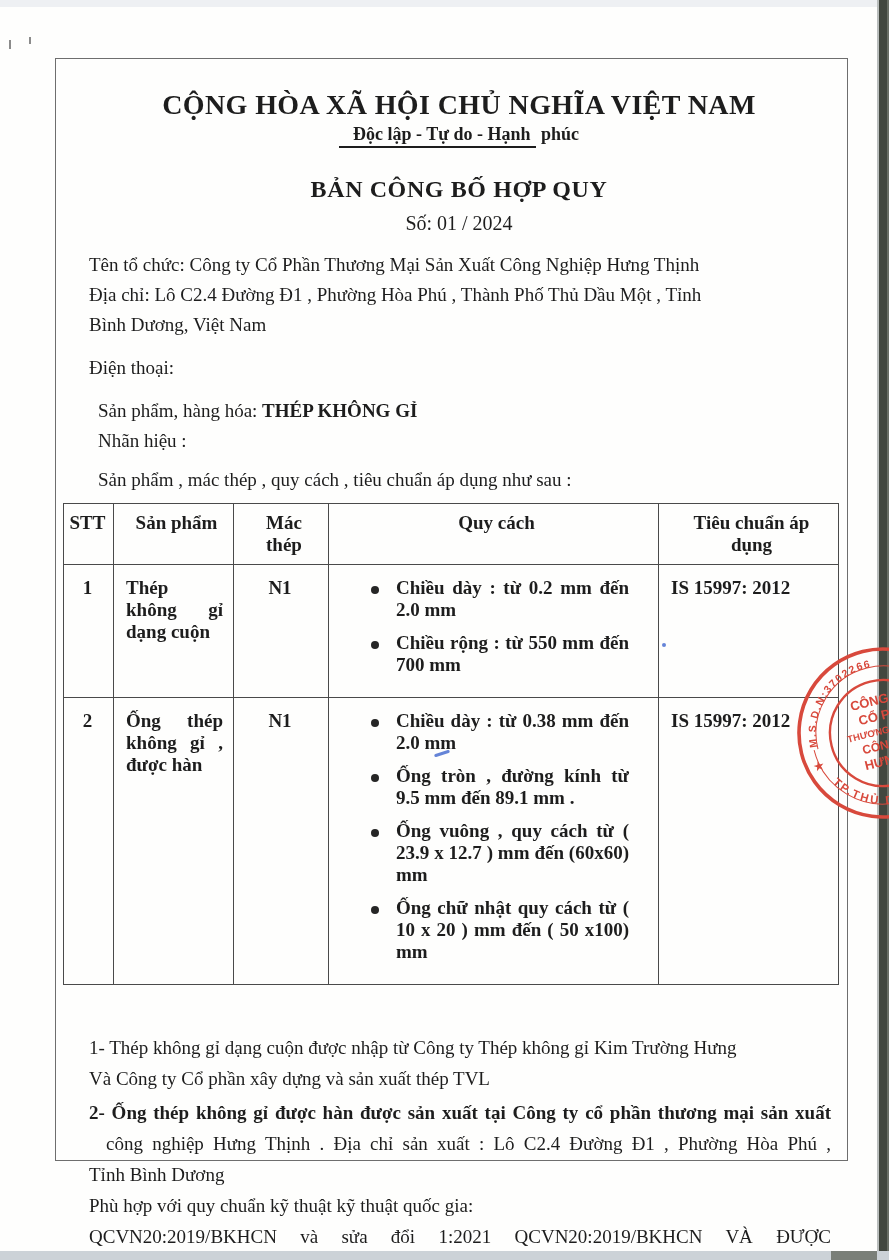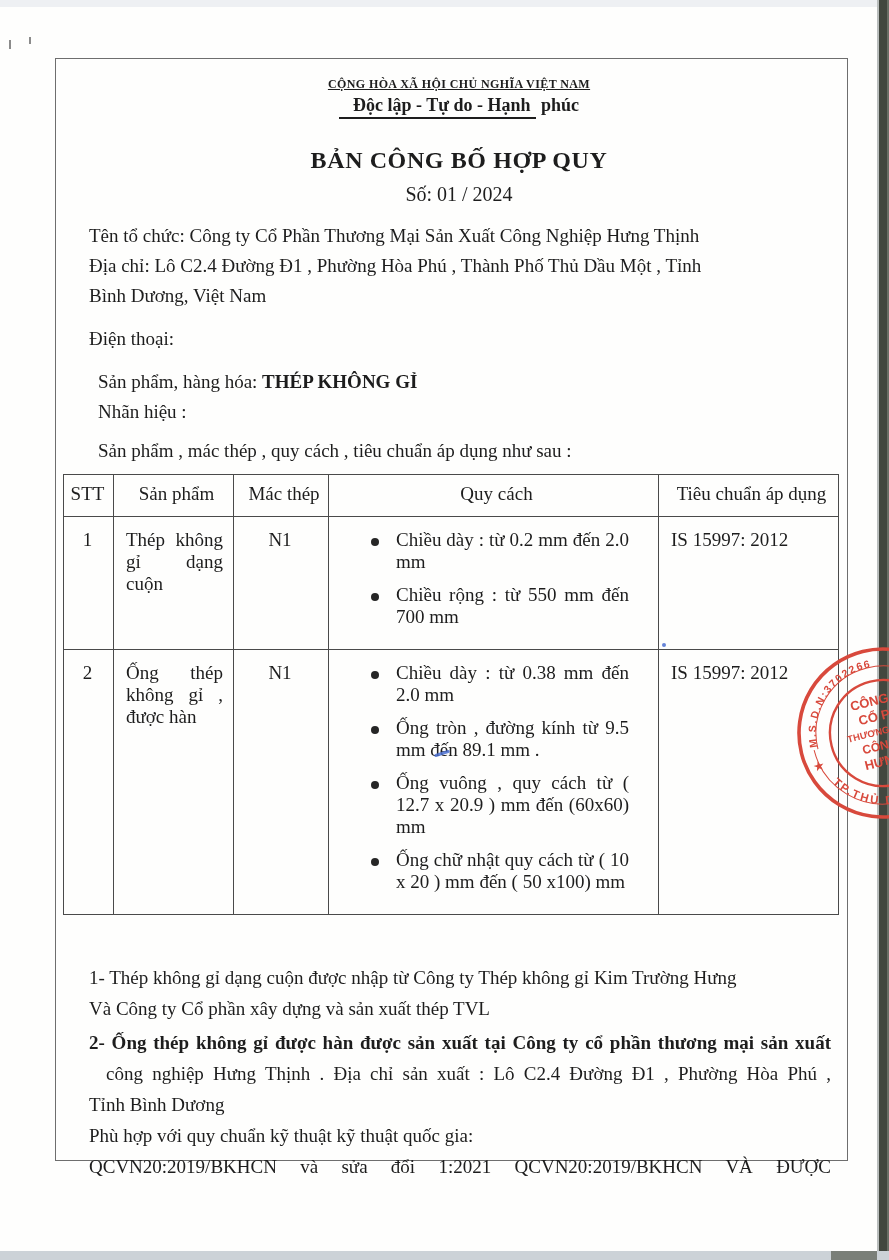--- a/index.html
+++ b/index.html
@@ -14,35 +14,35 @@
   .scan-bottom { position:absolute; left:0; bottom:0; width:889px; height:9px; background:#ccd2d7; }
   .scan-bottom-dark { position:absolute; right:12px; bottom:0; width:46px; height:9px; background:#7a7f78; }
   .speck { position:absolute; background:#8b8b8b; }
 
   
   .sheet { position:absolute; left:55px; top:58px; width:793px; height:1103px;
            border:1.5px solid #6e6e6e; background:transparent; }
   .inner { position:absolute; left:0; top:0; width:100%; height:100%; padding:12px 18px 0 33px; }
 
   .c { text-align:center; }
-  .nat-title { font-size:12px; font-weight:bold; letter-spacing:.4px; margin-top:6px;text-decoration:underline; }
+  .nat-title { font-size:28px; font-weight:bold; letter-spacing:.4px; margin-top:18px; }
   .motto { font-size:18px; font-weight:bold; margin-top:3px; }
   .motto .u { border-bottom:2px solid #1d1d1d; padding:0 6px 2px 14px; }
   .doc-title { font-size:24px; font-weight:bold; letter-spacing:.6px; margin-top:31px; }
   .doc-num { font-size:20px; margin-top:9px; }
 
   .para { font-size:19px; line-height:30px; }
   .org { margin-top:15px; }
   .indent { padding-left:9px; }
   .mt { margin-top:13px; }
 
   
   table.spec-table { border-collapse:collapse; margin-top:8px; margin-left:-26px; width:775px;
                      font-size:19px; table-layout:fixed; }
-  .spec-table th, .spec-table td { border:1.2px solid #4a4a4a; vertical-align:top; font-weight:normal; }
+  .spec-table th, .spec-table td { border:1.2px solid #4a4a4a; vertical-align:top; font-weight:bold; }
   .spec-table th { text-align:center; padding:8px 6px 8px 12px; height:42px; }
   .spec-table th.cn, .spec-table td.cn { text-align:center; padding-left:4px; }
   .spec-table td { padding:12px 6px 10px 12px; }
   col.c1{width:50px} col.c2{width:120px} col.c3{width:95px} col.c4{width:330px} col.c5{width:180px}
   td.prod { text-align:justify; text-align-last:left; padding-right:10px; }
   td.specs { padding-left:0; }
   .spec-item { display:flex; margin:0 0 11px 42px; width:258px; }
   .dot { flex:0 0 8px; width:8px; height:8px; border-radius:50%; background:#262626; margin:9px 17px 0 0; }
   .spec-text { text-align:justify; line-height:22px; }
   .row1 td { height:95px; }
@@ -133,21 +133,21 @@
             <div class="spec-item">
                   <span class="dot"></span>
                   <span class="spec-text">Chiều dày : từ 0.38 mm đến 2.0 mm</span>
                 </div>
             <div class="spec-item">
                   <span class="dot"></span>
                   <span class="spec-text">Ống tròn , đường kính từ 9.5 mm đến 89.1 mm .</span>
                 </div>
             <div class="spec-item">
                   <span class="dot"></span>
-                  <span class="spec-text">Ống vuông , quy cách từ ( 12.7 x 20.9 ) mm đến (60x60) mm</span>
+                  <span class="spec-text">Ống vuông , quy cách từ ( 23.9 x 12.7 ) mm đến (60x60) mm</span>
                 </div>
             <div class="spec-item">
                   <span class="dot"></span>
                   <span class="spec-text">Ống chữ nhật quy cách từ ( 10 x 20 ) mm đến ( 50 x100) mm</span>
                 </div>
           </td>
           <td>IS 15997: 2012</td>
         </tr>
       </tbody>
         </table>

